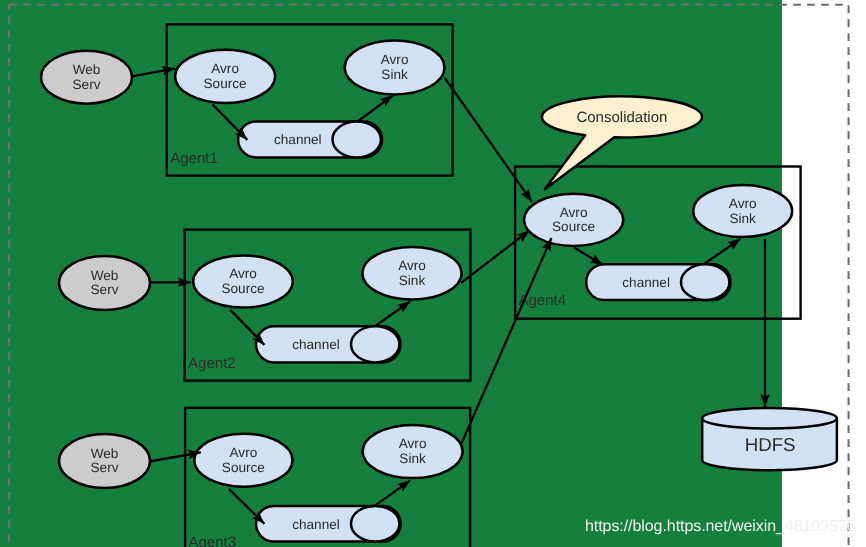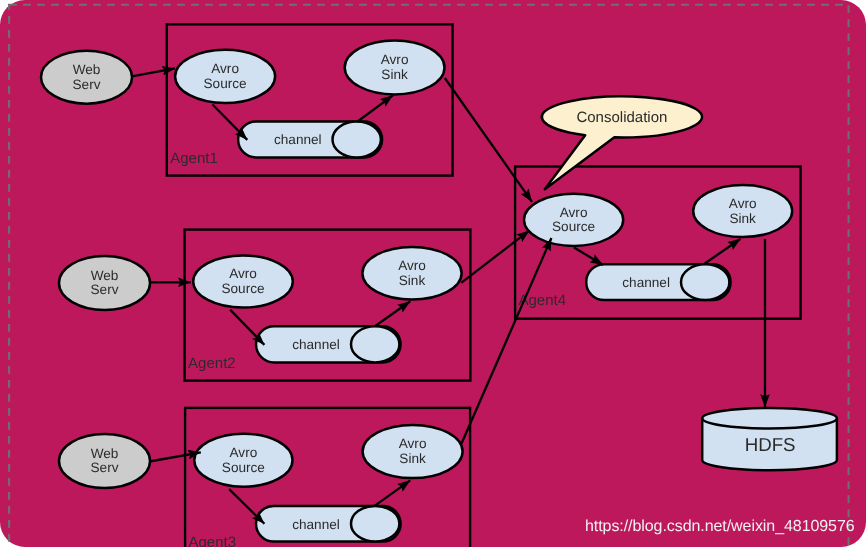--- a/index.html
+++ b/index.html
@@ -1,19 +1,19 @@
 <!DOCTYPE html>
 <html><head>
 <meta charset="utf-8">
 <style>
   html,body{margin:0;padding:0;background:#ffffff;}
   *{-webkit-font-smoothing:antialiased;text-rendering:geometricPrecision;}
   body{width:866px;height:547px;overflow:hidden;
        font-family:"Liberation Sans",sans-serif;}
-  #stage{position:relative;width:866px;height:547px;background:#be185d;border-radius:25px;}
+  #stage{position:relative;width:782px;height:547px;background:#15803d;}
   #diagram{position:absolute;left:0;top:0;display:block;}
   .shape{stroke:#000;stroke-width:2.5;stroke-linejoin:round;}
   .edge{stroke:#000;stroke-width:2.3;fill:none;}
   .boxline{stroke:#000;stroke-width:2.4;fill:none;}
   .frameline{stroke:#6f6f6f;stroke-width:2.1;fill:none;stroke-dasharray:7.8 6.2;}
   .lbl{font-family:"Liberation Sans",sans-serif;font-size:13.6px;fill:#2b2b2b;}
   .lbl-box{font-family:"Liberation Sans",sans-serif;font-size:15px;fill:#2b2b2b;}
   .lbl-callout{font-family:"Liberation Sans",sans-serif;font-size:15px;fill:#2b2b2b;}
   .lbl-hdfs{font-family:"Liberation Sans",sans-serif;font-size:18.7px;fill:#2b2b2b;}
   #watermark{position:absolute;left:585px;top:518px;font-size:16px;
@@ -140,14 +140,14 @@
     <g>
     <path d="M 585.2 135.17 A 80.15 20.5 0 1 1 614.4 137.36 L 544.8 189.3 Z" class="shape" fill="#fcf0cf"></path>
     <text x="621.9" y="121.75" class="lbl-callout" text-anchor="middle">Consolidation</text>
     </g>
     <g>
     <path d="M 702.2 418.25 A 67.35 10.25 0 0 1 836.9 418.25 L 836.9 460.05 A 67.35 10.25 0 0 1 702.2 460.05 Z" class="shape" fill="#d2e1f2"></path>
     <path d="M 702.2 418.25 A 67.35 10.25 0 0 0 836.9 418.25" class="shape" fill="none"></path>
     <text x="770.15" y="450.75" class="lbl-hdfs" text-anchor="middle">HDFS</text>
     </g>
   </svg>
-  <div id="watermark">https://blog.csdn.net/weixin_48109576</div>
+  <div id="watermark">https://blog.https.net/weixin_48109576</div>
 </div>
 
 </body></html>

